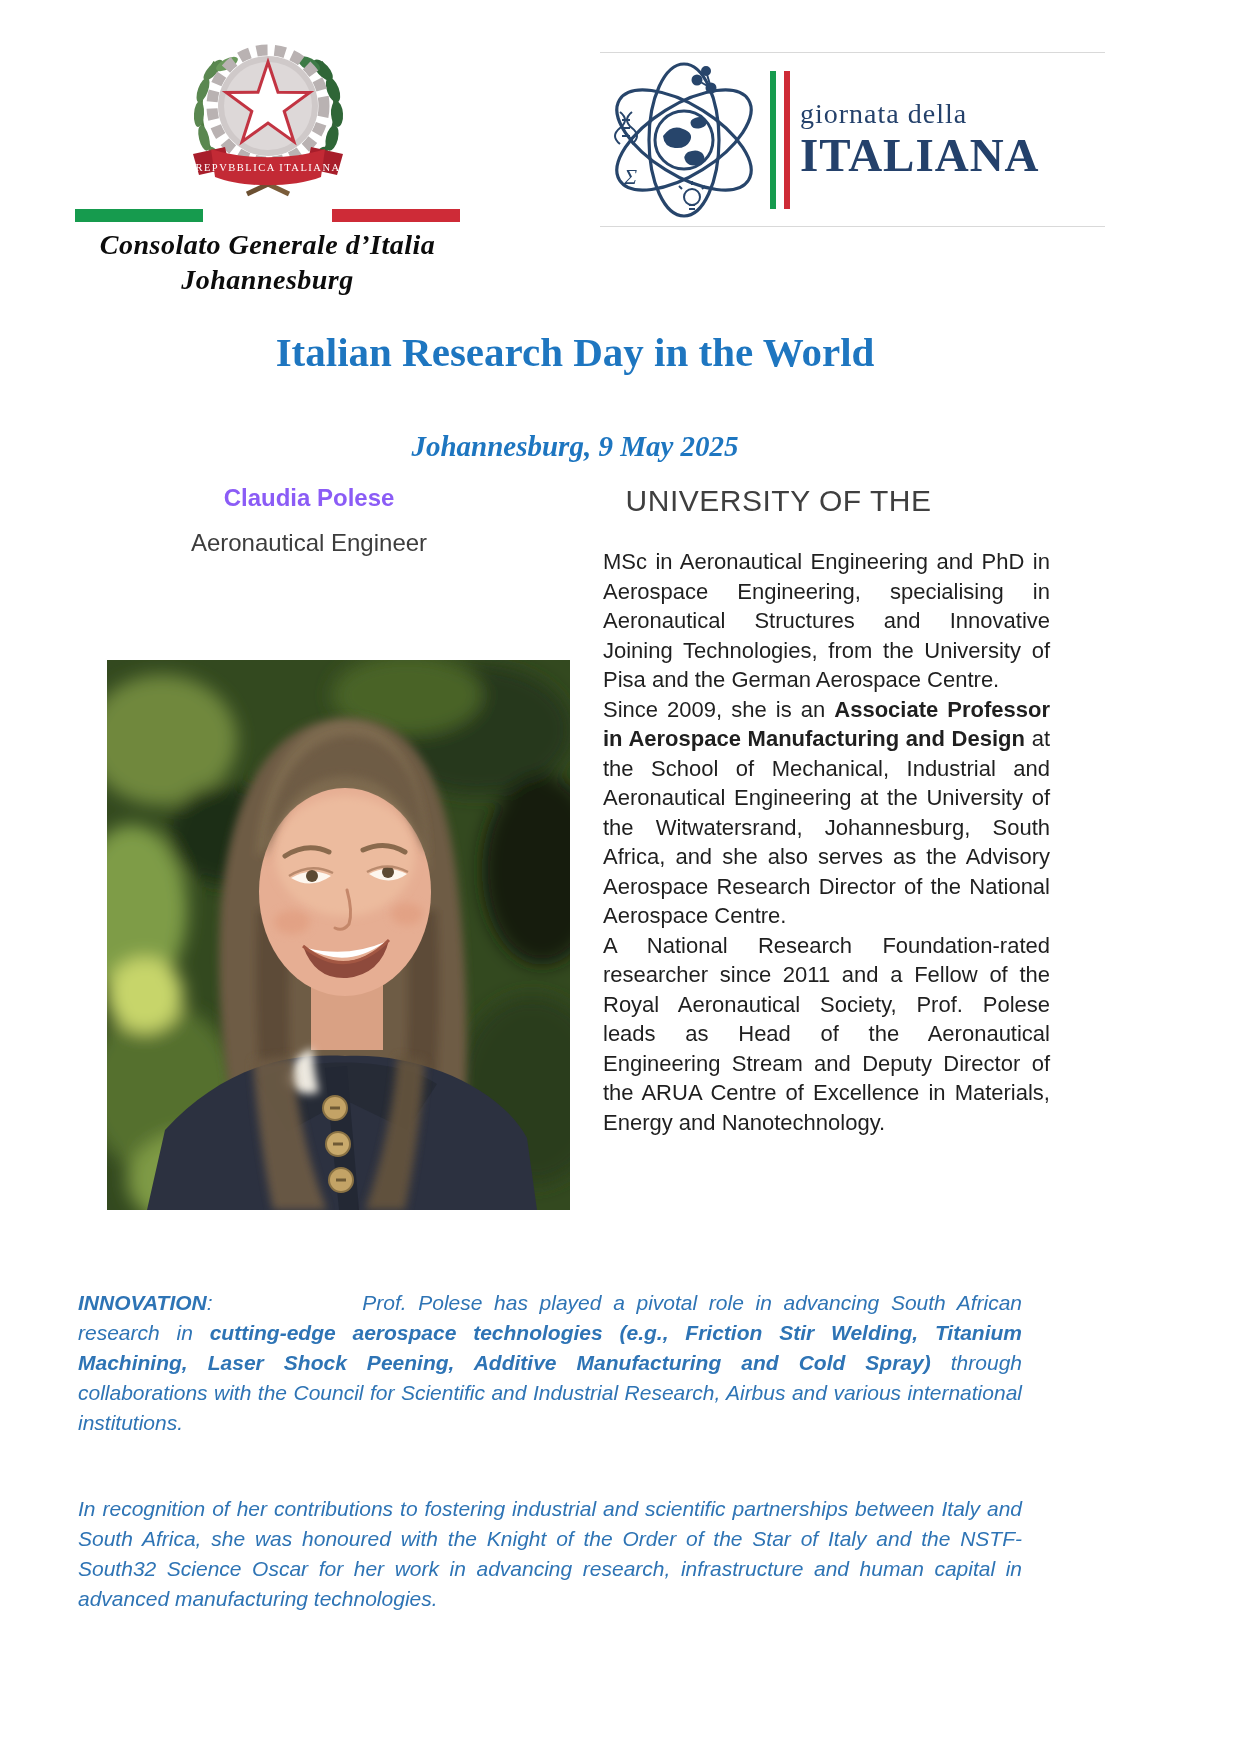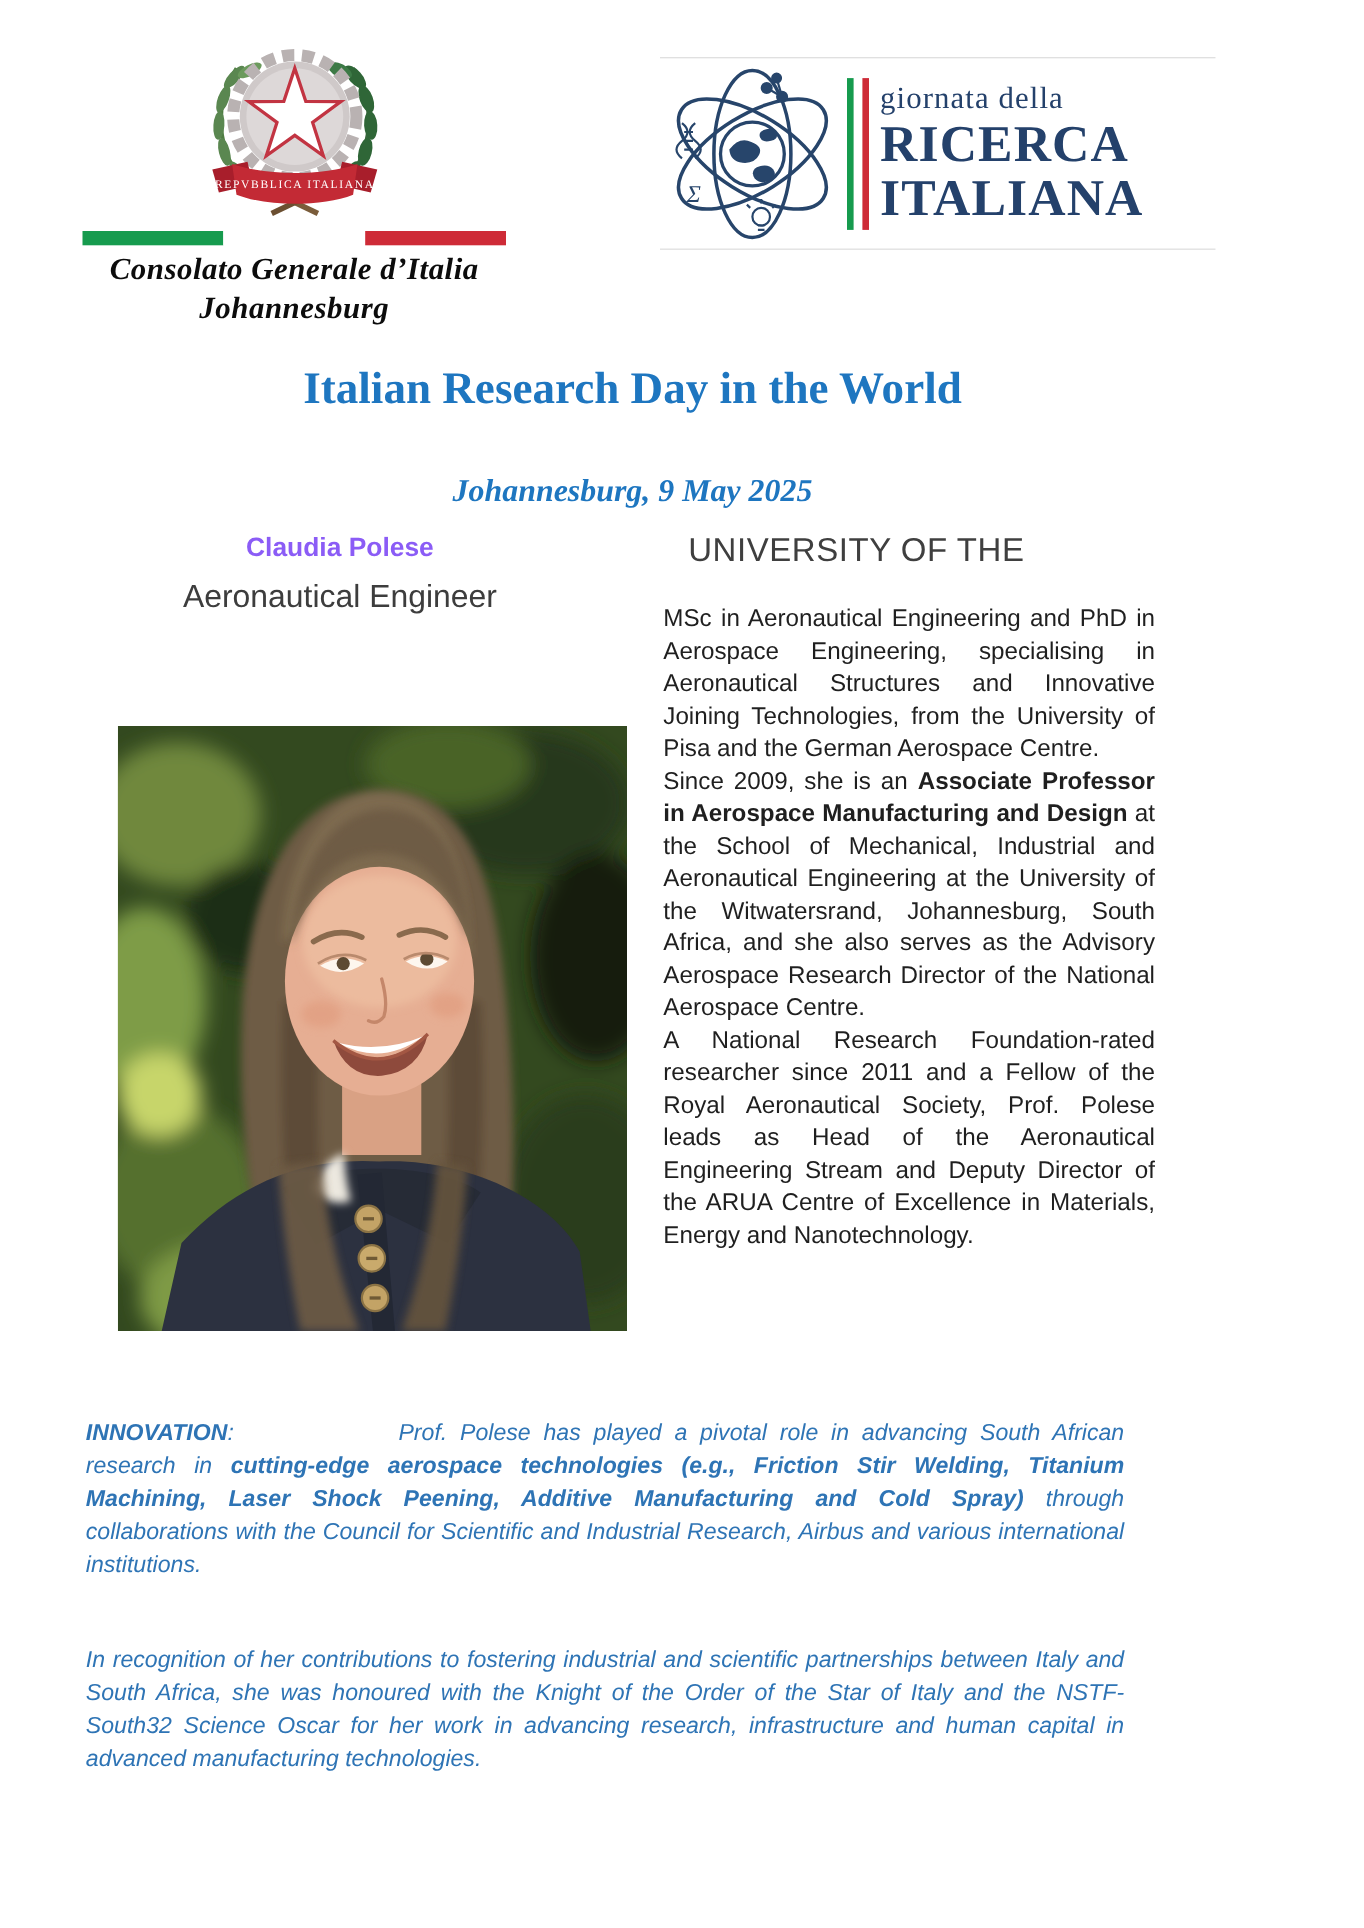--- a/index.html
+++ b/index.html
@@ -34,21 +34,21 @@
         transform:translateX(-45px);font-family:"Liberation Serif",serif;font-weight:bold;
         font-size:41px;color:#1e76c0;}
   .subtitle{position:absolute;top:398px;left:78px;width:1084px;text-align:center;
         transform:translateX(-45px);font-family:"Liberation Serif",serif;font-weight:bold;
         font-style:italic;font-size:29px;color:#1e76c0;margin-top:32px;}
 
   
   .columns{position:absolute;top:470px;left:0;width:1240px;}
   .left-col{position:absolute;left:78px;top:6px;width:492px;}
   .person-name{width:462px;text-align:center;font-size:24px;font-weight:bold;color:#8b5cf6;line-height:44px;}
-  .person-role{width:462px;text-align:center;font-size:29px;color:#3d3d3d;line-height:42px;margin-top:2px;}
+  .person-role{width:462px;text-align:center;font-size:24px;color:#3d3d3d;line-height:42px;margin-top:2px;}
   .photo{margin:96px 0 0 29px;width:463px;height:550px;overflow:hidden;}
 
   .right-col{position:absolute;left:603px;top:5px;width:447px;}
   .inst{text-align:center;transform:translateX(-48px);font-size:30px;line-height:52px;
         color:#3f3f3f;letter-spacing:.5px;}
   .bio{margin-top:20px;font-size:22px;line-height:29.5px;color:#1f1f1f;text-align:justify;}
   .bio p{margin:0;}
   .b{font-weight:bold;}
 
   
@@ -153,21 +153,20 @@
         <path d="M89 149 h6 M89 153 h6"></path>
         <path d="M92 129 v-4 M102 133 l3 -3 M82 133 l-3 -3"></path>
       </g>
     </svg>
     <div class="stripes">
       <i class="sg"></i>
         <i class="sr"></i>
     </div>
     <div class="logo-text">
       <div class="giornata">giornata della</div>
-      <div class="ricerca">RICERCA</div>
       <div class="italiana">ITALIANA</div>
     </div>
   </div>
 
   <div class="title">Italian Research Day in the World</div>
   <div class="subtitle">Johannesburg, 9 May 2025</div>
 
   <div class="columns">
 
     <div class="left-col">

